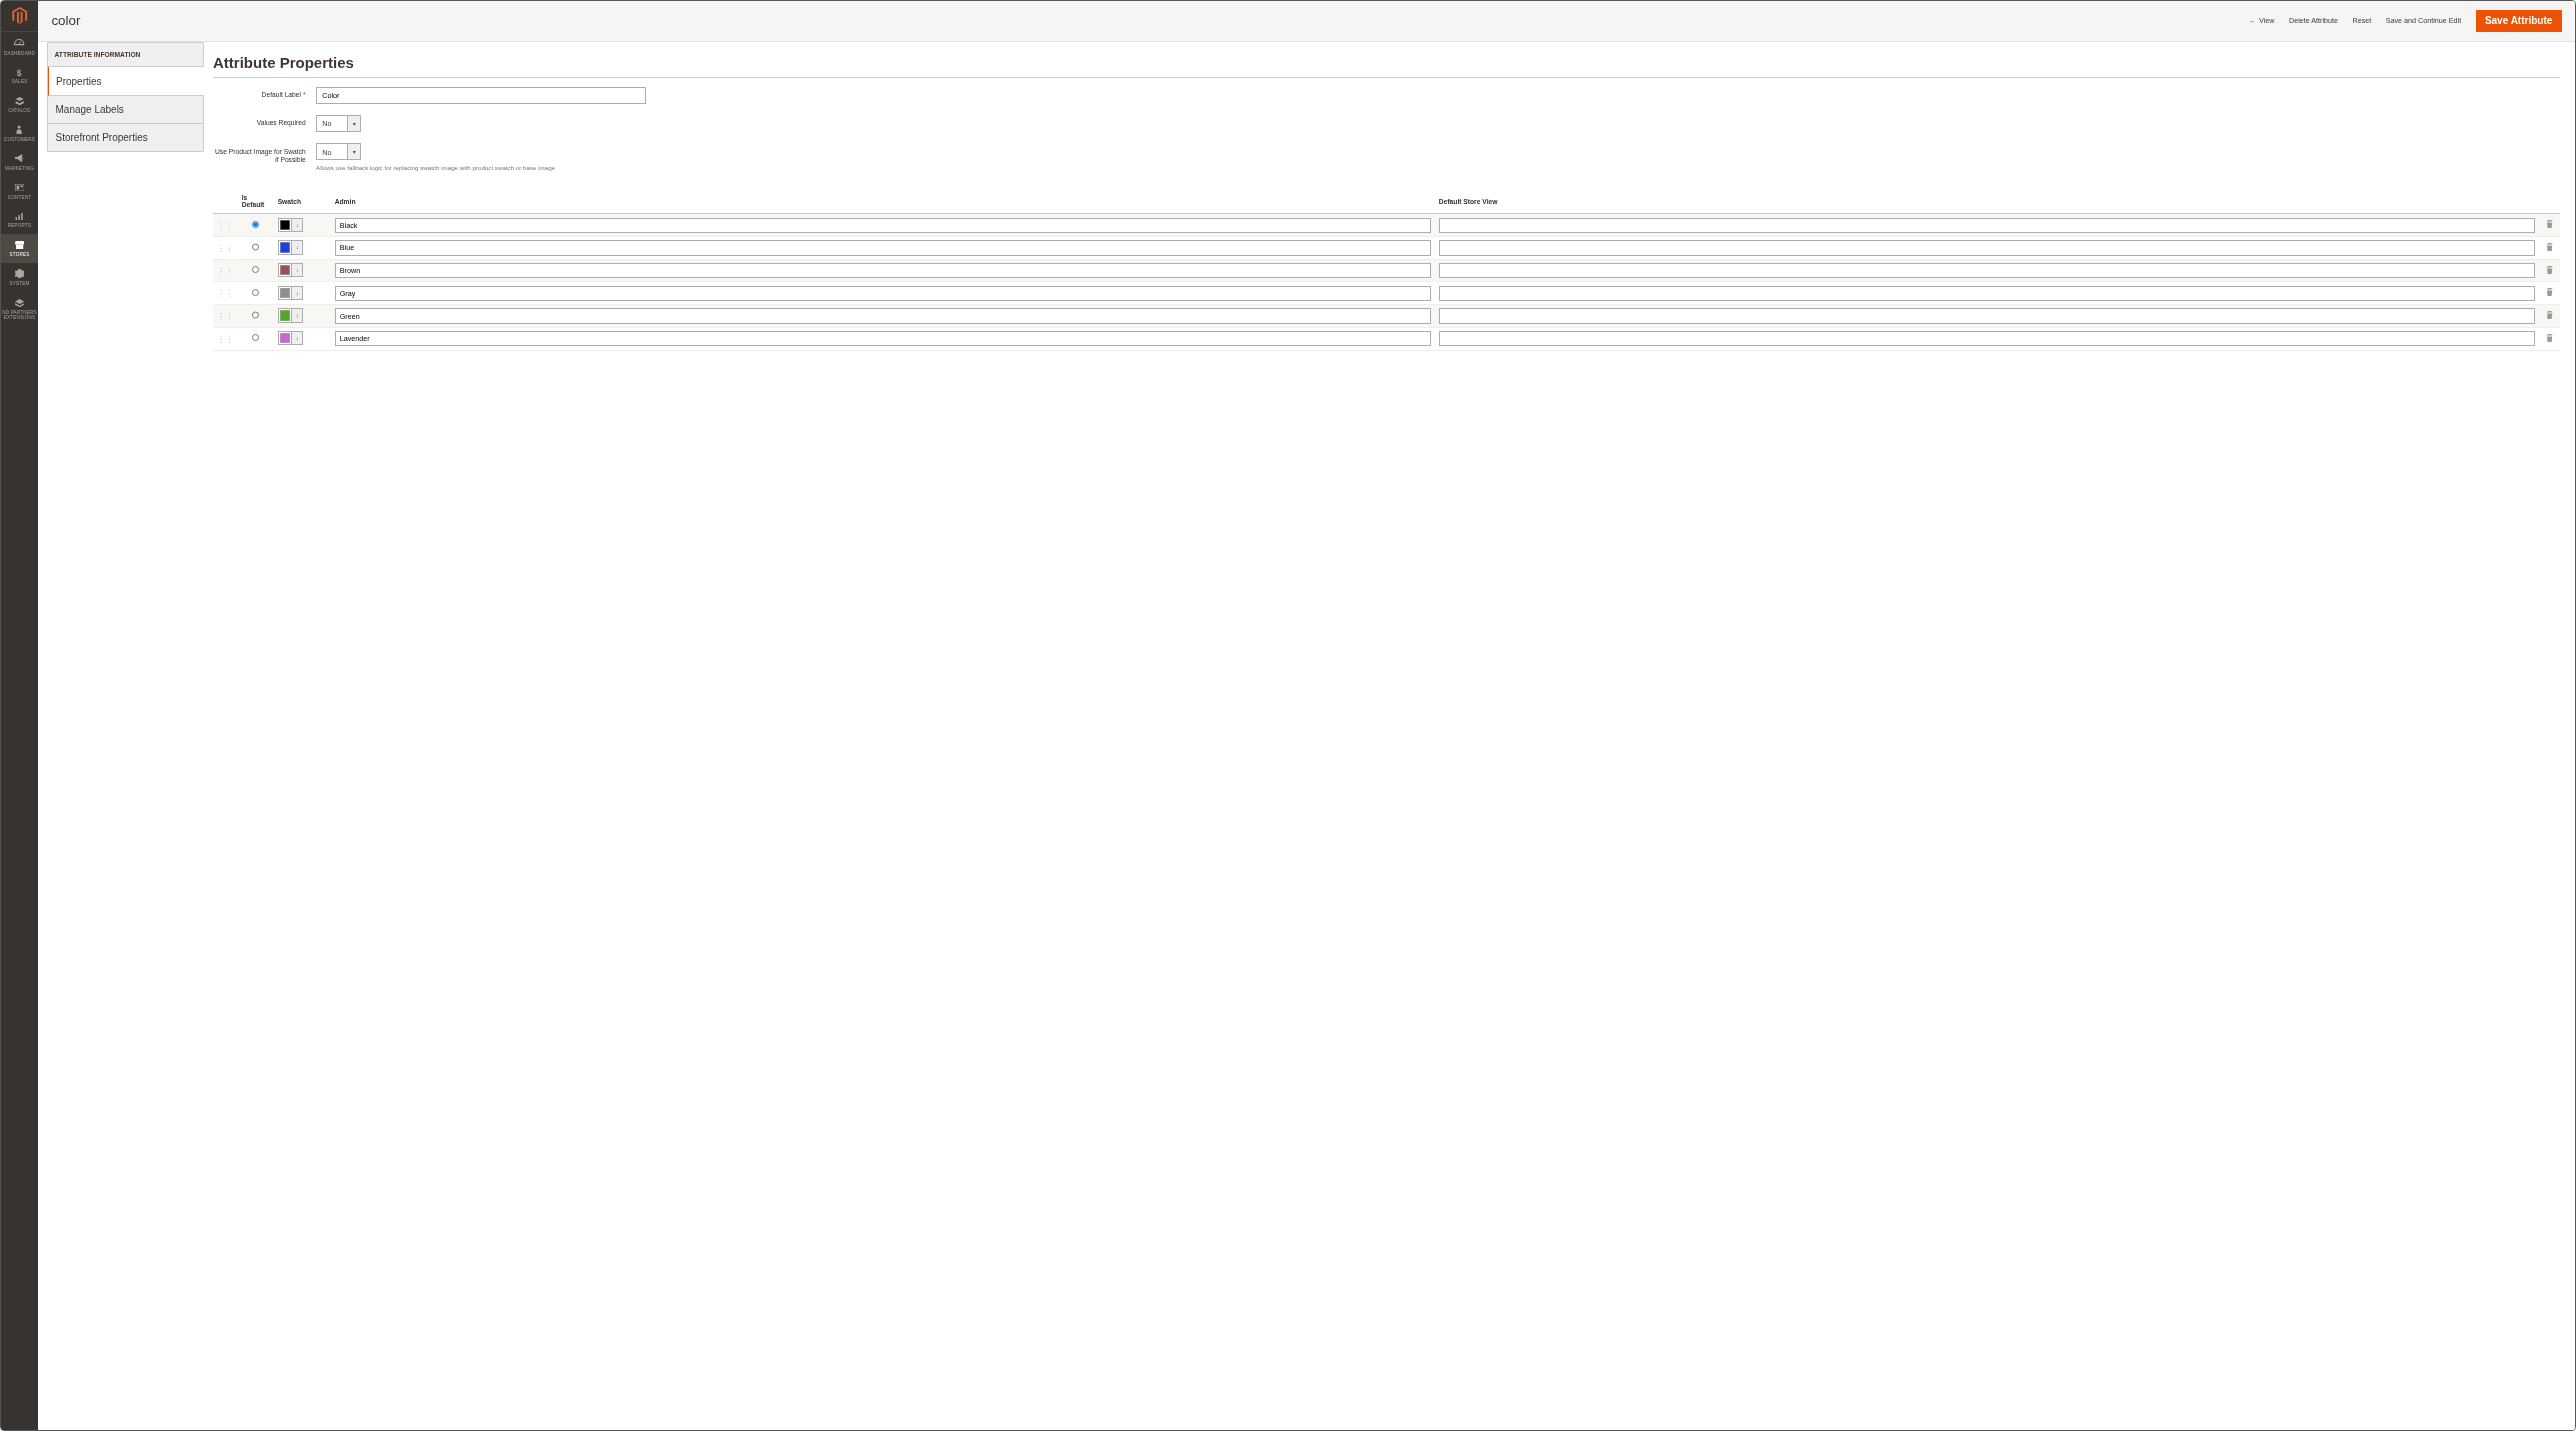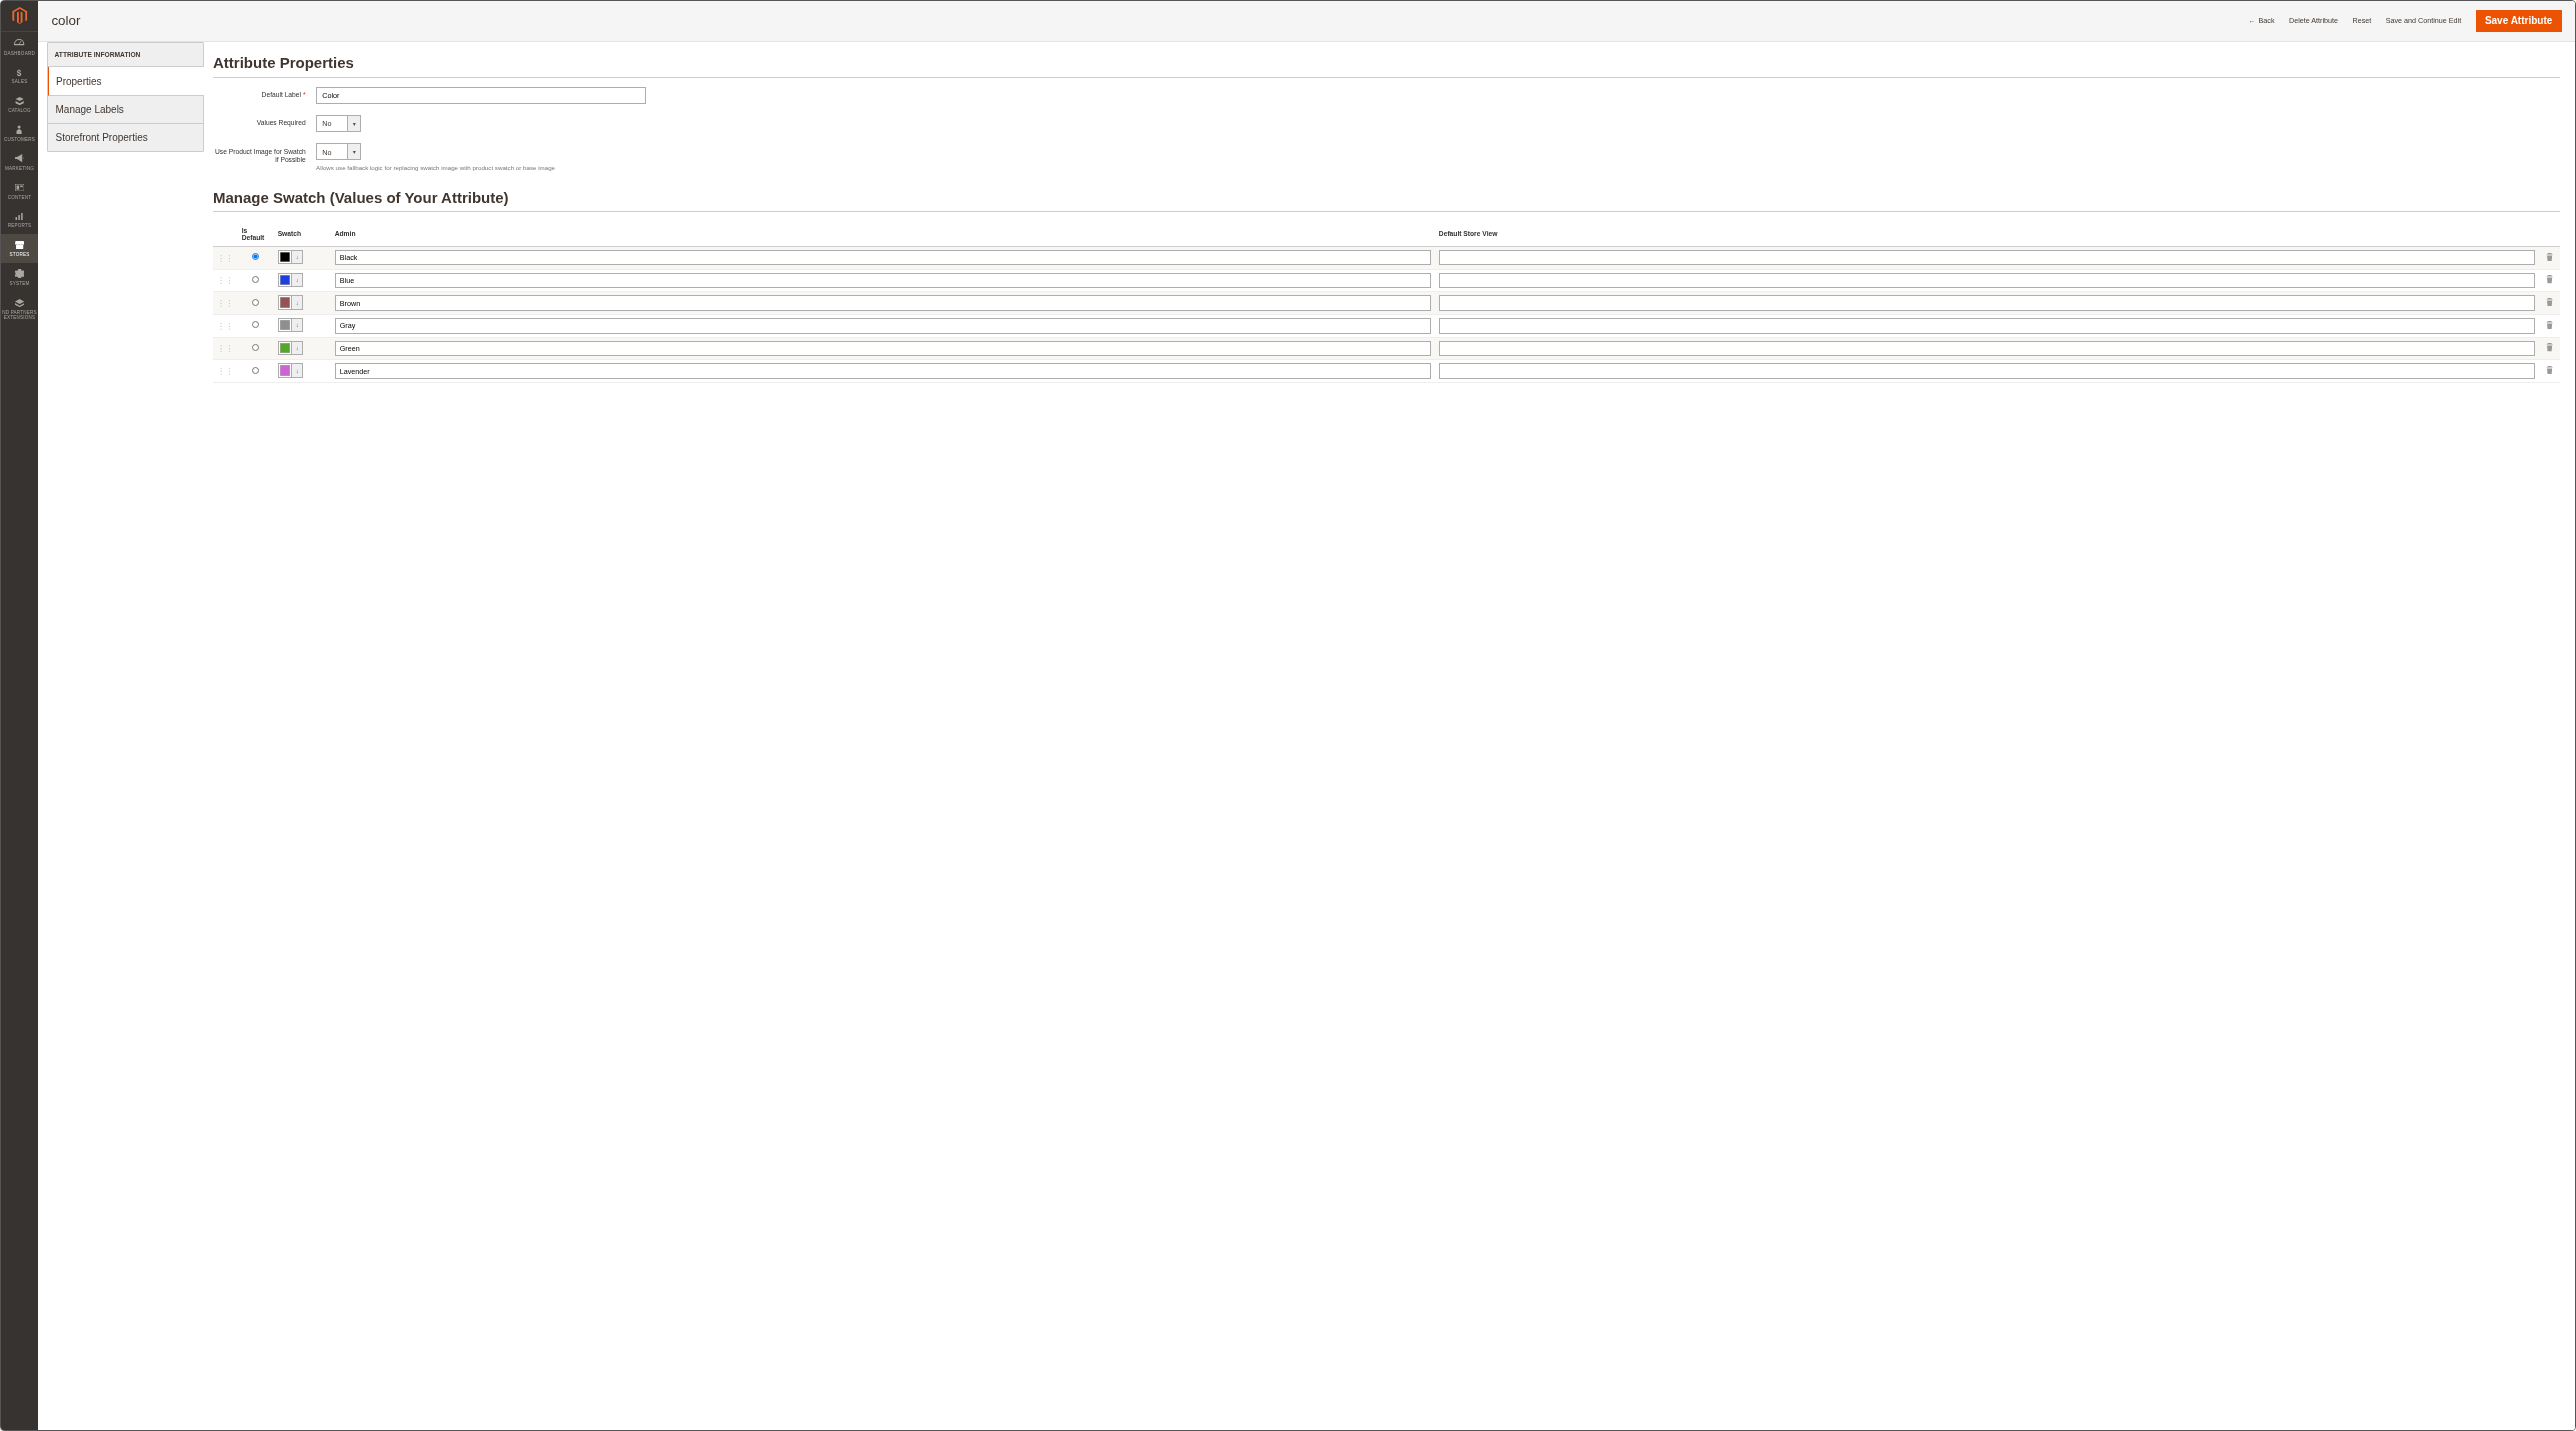--- a/index.html
+++ b/index.html
@@ -162,21 +162,21 @@
       <span class="lbl">ND PARTNERS EXTENSIONS</span>
     </div>
   </nav>
 
   <div class="main">
     <div class="page-header">
       <h1 class="page-title">color</h1>
       <div class="header-actions">
         <span class="link-btn">
           <span>←</span>
-          <span>Back</span>
+          <span>View</span>
         </span>
         <span class="link-btn">Delete Attribute</span>
         <span class="link-btn">Reset</span>
         <span class="link-btn">Save and Continue Edit</span>
         <button class="primary-btn">Save Attribute</button>
       </div>
     </div>
 
     <div class="content">
 
@@ -217,21 +217,20 @@
               <div class="sel-wrap">
                 <div class="picked-select">No</div>
                 <div class="sel-btn">▼</div>
               </div>
               <div class="field-note">Allows use fallback logic for replacing swatch image with product swatch or base image</div>
             </div>
           </div>
         </div>
 
         <div class="section">
-          <div class="section-title">Manage Swatch (Values of Your Attribute)</div>
           <table class="swatch-table">
             <thead>
               <tr>
                 <th class="drag-col"></th>
                 <th class="def-col">Is Default</th>
                 <th class="swatch-col">Swatch</th>
                 <th>Admin</th>
                 <th>Default Store View</th>
                 <th class="delete-col"></th>
               </tr>

